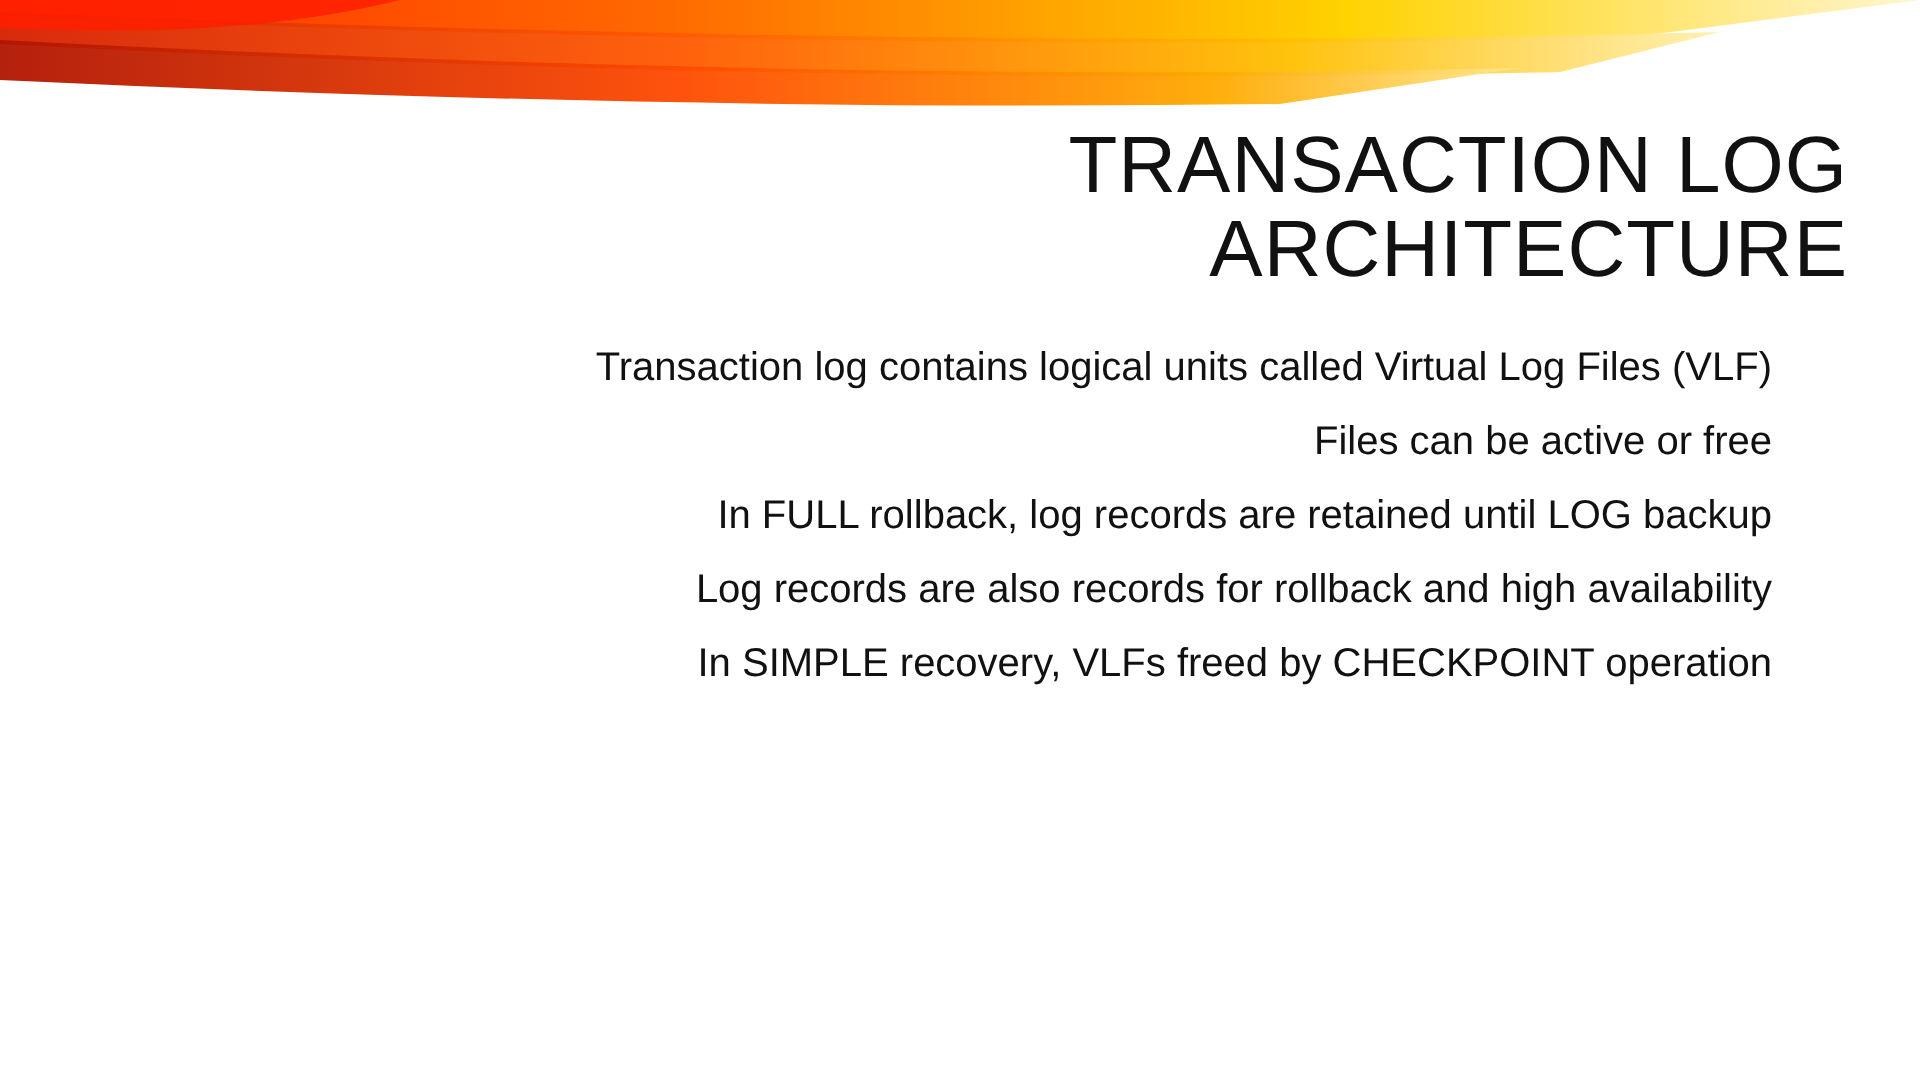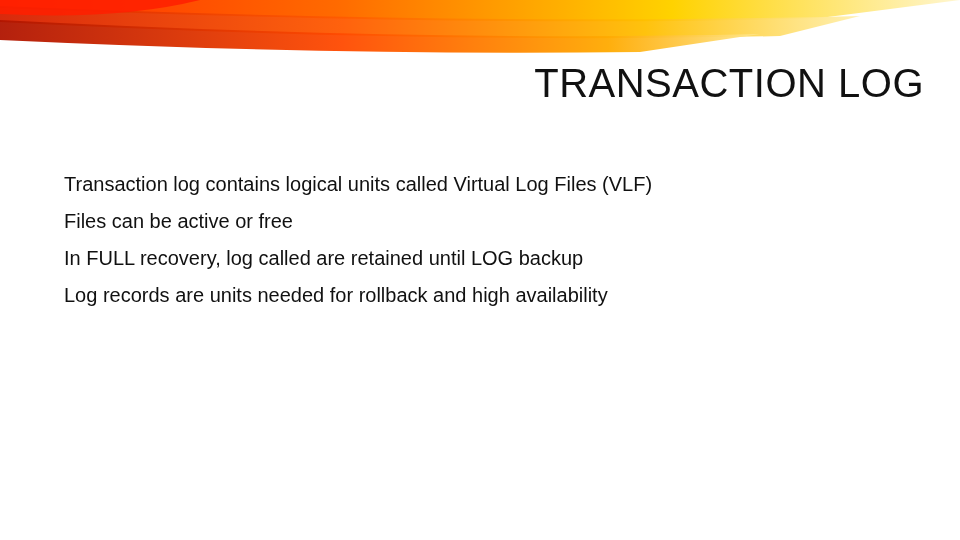--- a/index.html
+++ b/index.html
@@ -28,20 +28,21 @@
     line-height: 1.05;
     letter-spacing: 0.5px;
     color: #111;
     font-weight: 400;
   }
   .body {
     position: absolute;
     top: 172px;
     left: 64px;
     right: 74px;
+    text-align: right;
   }
   .body p {
     font-size: 20px;
     line-height: 1.25;
     color: #111;
     margin-bottom: 12px;
     font-weight: 400;
   }
 </style>
 </head>
@@ -73,22 +74,24 @@
       </defs>
       <path d="M0 0 H960 L820 18 Q500 28 0 8 Z" fill="url(#g1)"></path>
       <path d="M0 6 Q480 26 860 16 L780 36 Q420 44 0 22 Z" fill="url(#g2)" opacity="0.95"></path>
       <path d="M0 20 Q420 42 760 34 L640 52 Q340 56 0 40 Z" fill="url(#g3)" opacity="0.95"></path>
       <path d="M0 0 H200 Q120 20 0 14 Z" fill="#ff1e00" opacity="0.85"></path>
     </svg>
   </div>
 
   <h1 class="title">
     <span>TRANSACTION LOG</span><br>
+    <span>ARCHITECTURE</span>
   </h1>
 
   <div class="body">
     <p>Transaction log contains logical units called Virtual Log Files (VLF)</p>
     <p>Files can be active or free</p>
-    <p>In FULL recovery, log called are retained until LOG backup</p>
-    <p>Log records are units needed for rollback and high availability</p>
+    <p>In FULL rollback, log records are retained until LOG backup</p>
+    <p>Log records are also records for rollback and high availability</p>
+    <p>In SIMPLE recovery, VLFs freed by CHECKPOINT operation</p>
   </div>
 
 </div>
 
 </body></html>

